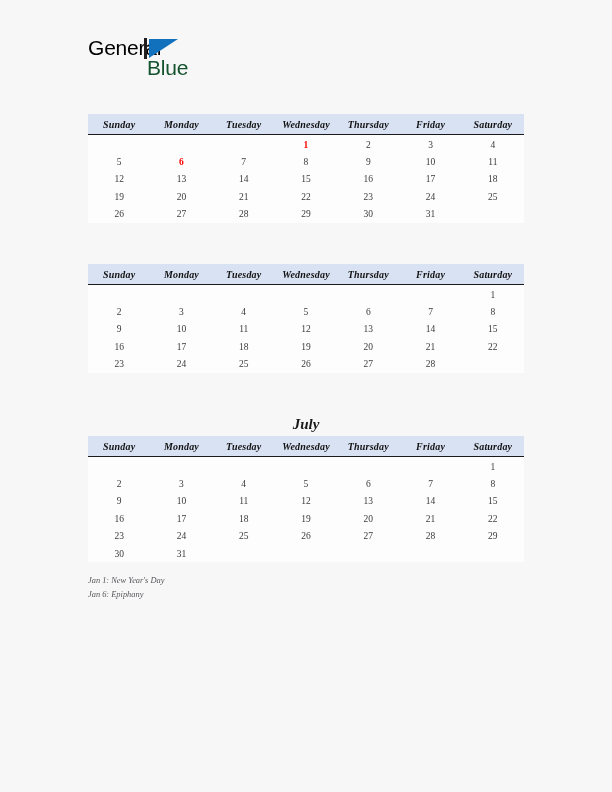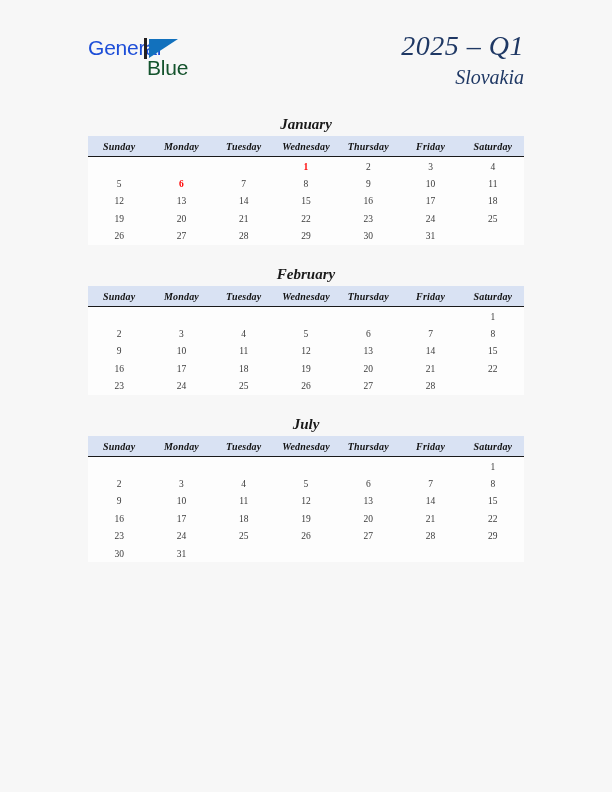--- a/index.html
+++ b/index.html
@@ -38,21 +38,21 @@
     width: 180px;
     height: 50px;
     font-family: "Liberation Sans", "DejaVu Sans", sans-serif;
   }
   .logo-row1 {
     position: absolute;
     left: 0;
     top: 0;
     font-size: 21px;
     letter-spacing: -0.2px;
-    color: #1d4ed8;
+    color: #000000;
     line-height: 24px;
   }
   .logo-row2 {
     position: absolute;
     left: 59px;
     top: 20px;
     font-size: 21px;
     letter-spacing: -0.2px;
     color: #14532d;
     line-height: 24px;
@@ -177,30 +177,25 @@
 
   <div class="header">
 
     <div class="logo">
       <span class="logo-row1">General</span>
       <span class="logo-bar"></span>
       <span class="logo-flag"></span>
       <span class="logo-row2">Blue</span>
     </div>
 
-    <div class="title-block">
-      <div class="title-year">2025 – Q1</div>
-      <div class="title-country">Slovakia</div>
-    </div>
 
   </div>
 
   <div id="months-host">
       <div class="month-block m0">
-        <div class="month-name">January</div>
         <table class="cal">
           <thead>
             <tr>
               <th>Sunday</th>
               <th>Monday</th>
               <th>Tuesday</th>
               <th>Wednesday</th>
               <th>Thursday</th>
               <th>Friday</th>
               <th>Saturday</th>
@@ -249,21 +244,20 @@
               <td>28</td>
               <td>29</td>
               <td>30</td>
               <td>31</td>
               <td class="empty">&nbsp;</td>
             </tr>
           </tbody>
         </table>
       </div>
       <div class="month-block m1">
-        <div class="month-name">February</div>
         <table class="cal">
           <thead>
             <tr>
               <th>Sunday</th>
               <th>Monday</th>
               <th>Tuesday</th>
               <th>Wednesday</th>
               <th>Thursday</th>
               <th>Friday</th>
               <th>Saturday</th>
@@ -385,14 +379,18 @@
               <td class="empty">&nbsp;</td>
               <td class="empty">&nbsp;</td>
               <td class="empty">&nbsp;</td>
               <td class="empty">&nbsp;</td>
             </tr>
           </tbody>
         </table>
       </div>
     </div>
 
+  <div class="footnotes" id="footnotes-host">
+      <div class="footnote">Jan 1: New Year's Day</div>
+      <div class="footnote">Jan 6: Epiphany</div>
+    </div>
 
 </div>
 
 </body></html>

